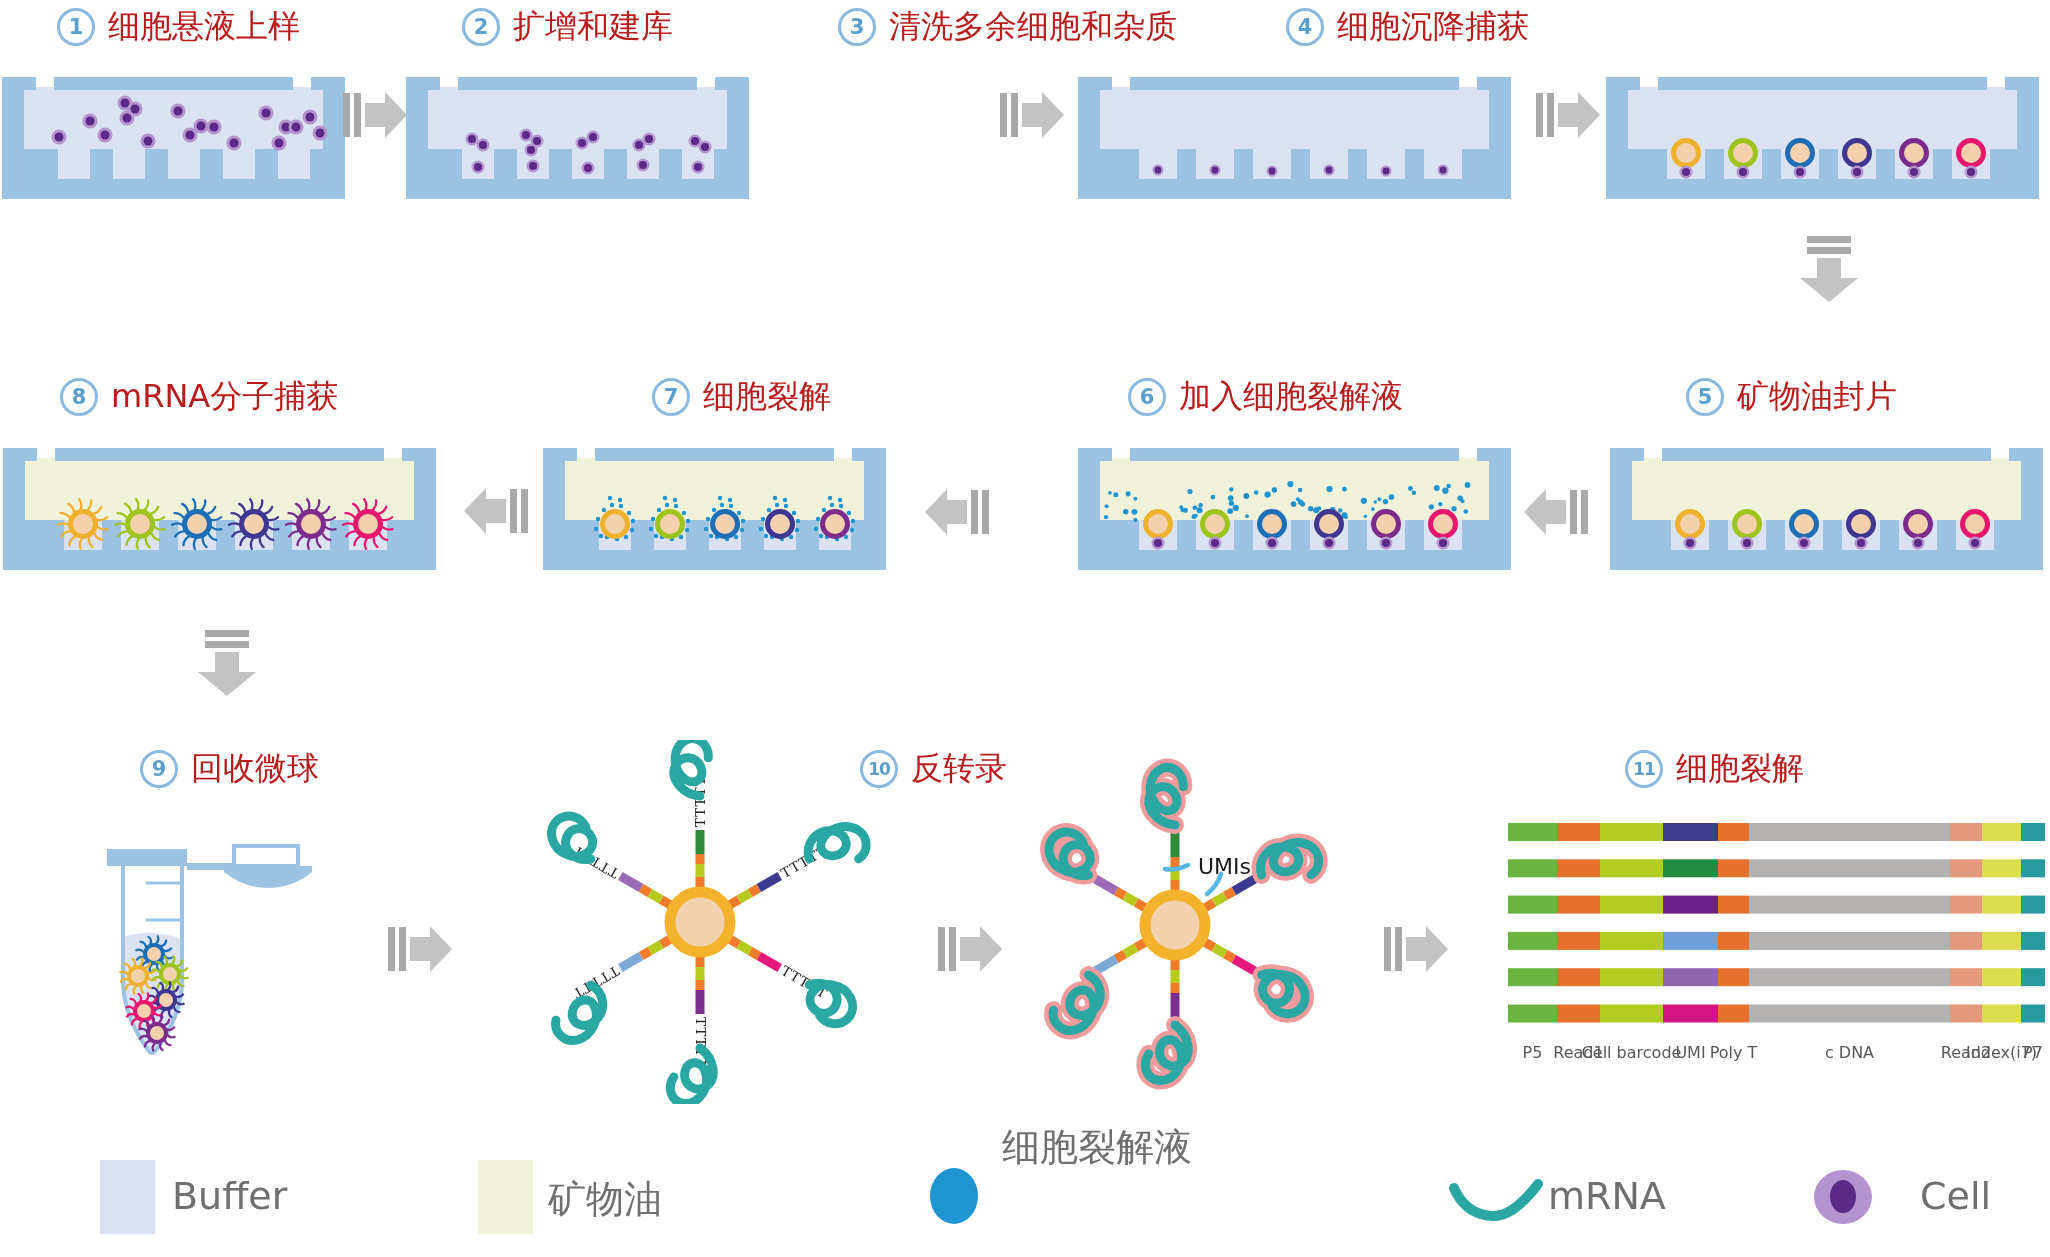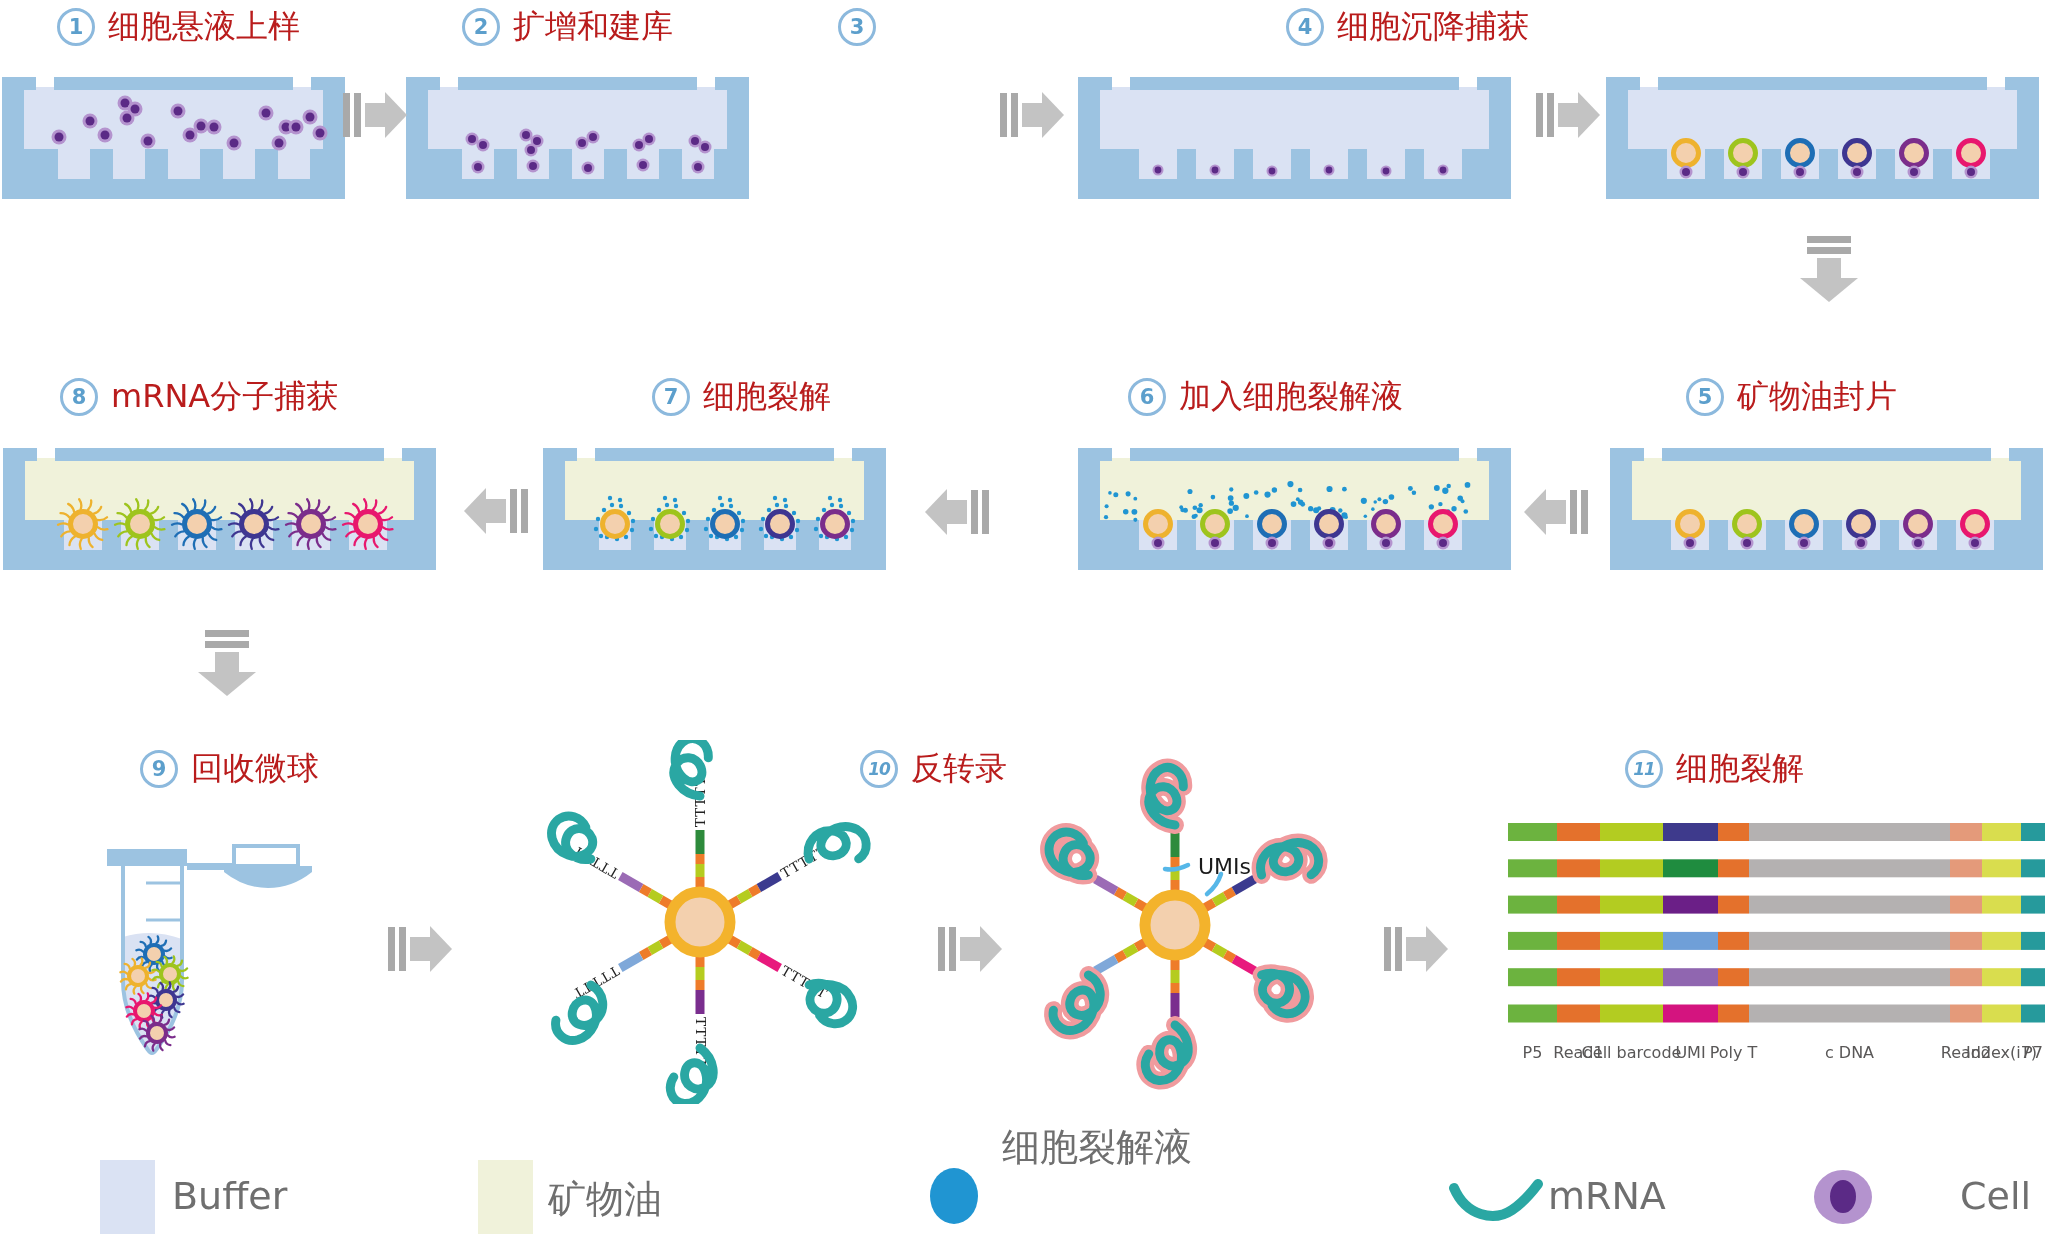--- a/index.html
+++ b/index.html
@@ -2,41 +2,42 @@
 <html><head>
 <meta charset="utf-8">
 <style>
   html,body{margin:0;padding:0;background:#fff;}
   body{font-family:"DejaVu Sans","Liberation Sans",sans-serif;}
   .stage{position:relative;width:2050px;height:1257px;background:#fff;overflow:hidden;}
   .ph{position:absolute;}
   .title{position:absolute;display:flex;align-items:center;gap:13px;height:42px;}
   .badge{box-sizing:border-box;width:38px;height:38px;border:3px solid #8cb9dd;border-radius:50%;
          color:#5c9fcc;font-size:21px;font-weight:600;display:flex;align-items:center;justify-content:center;}
-  .badge-sm{font-size:17px;letter-spacing:-1px;font-style:italic;}
+  .badge-sm{font-size:17px;letter-spacing:-1px;}
   .tlabel{font-size:32px;color:#b91c1c;white-space:nowrap;}
   .legend-label{position:absolute;font-size:38px;color:#6f6f6f;white-space:nowrap;}
   .swatch{position:absolute;}
   .ellipse{position:absolute;border-radius:50%;}
 </style>
 </head>
 <body>
 
 <div class="stage">
 
   <div class="title" style="left:57px;top:6px">
     <span class="badge">1</span>
     <span class="tlabel">细胞悬液上样</span>
   </div>
   <div class="title" style="left:462px;top:6px">
     <span class="badge">2</span>
     <span class="tlabel">扩增和建库</span>
   </div>
   <div class="title" style="left:838px;top:6px">
     <span class="badge">3</span>
+    <span class="tlabel">清洗多余细胞和杂质</span>
   </div>
   <div class="title" style="left:1286px;top:6px">
     <span class="badge">4</span>
     <span class="tlabel">细胞沉降捕获</span>
   </div>
 
   <div class="title" style="left:60px;top:376px">
     <span class="badge">8</span>
     <span class="tlabel">mRNA分子捕获</span>
   </div>
@@ -961,16 +962,16 @@
     <div class="swatch" style="left: 478px; top: 1160px; width: 55px; height: 74px; background: rgb(240, 242, 218);"></div>
     <div class="legend-label" style="left:548px;top:1174px">矿物油</div>
     <div class="ellipse" style="left: 930px; top: 1168px; width: 48px; height: 56px; background: rgb(32, 149, 210);"></div>
     <div class="legend-label" style="left:1002px;top:1122px">细胞裂解液</div>
     <div class="ph" style="left:1448px;top:1178px"><svg viewBox="0 0 96 52" width="96" height="52">
           <path d="M6,10 C18,38 46,44 64,32 C76,24 84,14 90,6" fill="none" stroke="#2aa7a3" stroke-width="10" stroke-linecap="round"></path>
         </svg></div>
     <div class="legend-label" style="left:1548px;top:1174px">mRNA</div>
     <div class="ellipse" style="left: 1814px; top: 1170px; width: 58px; height: 54px; background: rgb(180, 147, 206);"></div>
     <div class="ellipse" style="left: 1830px; top: 1180px; width: 26px; height: 33px; background: rgb(91, 42, 134);"></div>
-    <div class="legend-label" style="left:1960px;top:1174px">Cell</div>
+    <div class="legend-label" style="left:1920px;top:1174px">Cell</div>
   </div>
 
 </div>
 
 </body></html>

